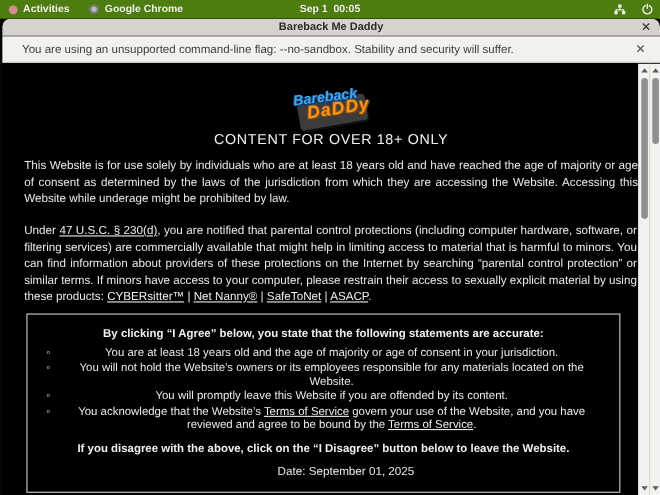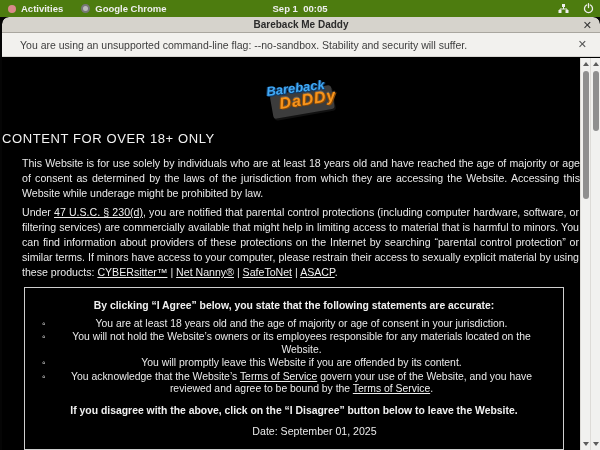--- a/index.html
+++ b/index.html
@@ -28,24 +28,24 @@
 
   
   .page { position:absolute; top:41px; left:0; right:0; bottom:0; background:#000; color:#ededed; overflow:hidden; }
 
   .logo-wrap { margin-top:22px; display:flex; justify-content:center; }
   .logo { position:relative; width:80px; height:36px; transform:rotate(-4deg); }
   .logo-card { position:absolute; left:10px; top:10px; width:62px; height:24px; background:#3c3c3c; border-radius:3px; transform:rotate(-6deg); box-shadow:1px 2px 0 #111; }
   .logo-line1 { position:absolute; left:6px; top:0px; font-size:13px; font-weight:bold; font-style:italic; color:#3fa9f5; letter-spacing:0px; text-shadow:1px 1px 0 #123a66, -1px 0 0 #123a66, 0 1px 0 #123a66; transform:rotate(-3deg); }
   .logo-line2 { position:absolute; left:18px; top:11px; font-size:16px; font-weight:bold; font-style:italic; color:#f7941d; letter-spacing:1px; text-shadow:1px 1px 0 #8a4a05, -1px 0 0 #8a4a05, 0 -1px 0 #fff3; transform:rotate(-5deg); }
 
-  .heading { text-align:left; font-size:13px; letter-spacing:0.6px; color:#f2f2f2; margin-top:15px; font-weight:normal; }
+  .heading { text-align:center; font-size:13px; letter-spacing:0.6px; color:#f2f2f2; margin-top:3px; font-weight:normal; }
 
   .para { font-size:10.6px; line-height:15px; text-align:justify; margin:10px 20px 0 20px; color:#e9e9e9; }
-  .para.second { margin-top:4px; margin-right:21px; }
+  .para.second { margin-top:14px; margin-right:21px; }
   a.inline-link { color:#efefef; text-decoration:underline; cursor:pointer; }
 
   .agree-box { margin:7px 36px 0 22px; border:1px solid #cfcfcf; padding:12px 15px 12px 15px;text-align:center; }
   .agree-intro { font-size:10.4px; font-weight:bold; color:#f0f0f0; }
   .agree-list { list-style:none; margin-top:7px; }
   .agree-list li { position:relative; padding-left:15px; font-size:10.4px; line-height:12.8px; margin-bottom:0.5px; color:#e9e9e9; }
   .agree-list li::before { content:"◦"; position:absolute; left:2px; top:0; color:#e9e9e9; }
   .disagree-note { margin-top:9px; font-size:10.4px; font-weight:bold; color:#f0f0f0; }
   .date-line { margin-top:9px; font-size:10.6px; color:#e9e9e9;padding-left:41px; }
 

